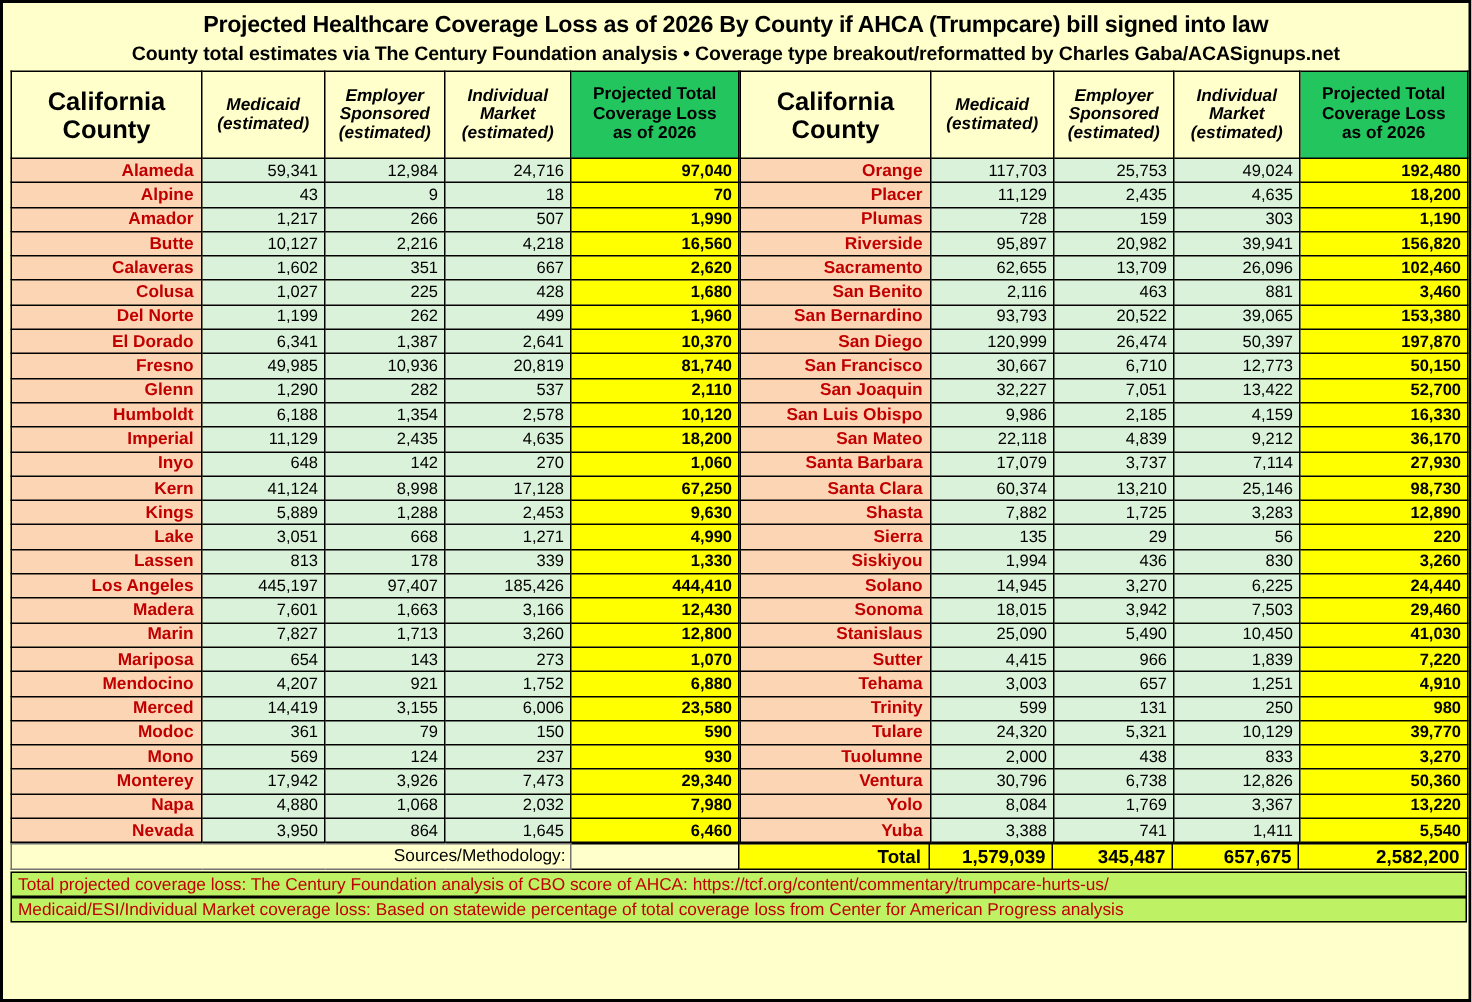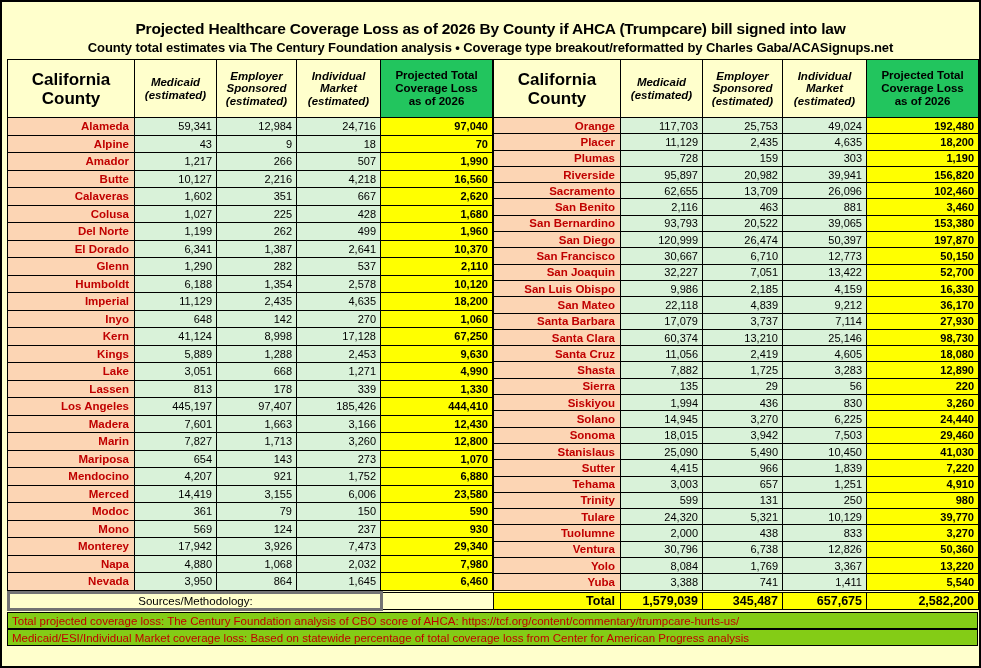--- a/index.html
+++ b/index.html
@@ -14,21 +14,21 @@
     box-sizing:border-box;
     border:2px solid #000;
     background:#ffffcc;
     padding:0;
   }
   .title-block{
     text-align:center;
     padding:6px 4px 4px 4px;
   }
   .title-main{
-    font-size:15.5px;font-weight:bold;color:#000;letter-spacing:-0.2px;margin-top:12px;
+    font-size:15.5px;font-weight:bold;color:#000;letter-spacing:-0.2px;
   }
   .title-sub{
     font-size:13px;font-weight:bold;color:#000;margin-top:2px;letter-spacing:-0.1px;
   }
   .tables-wrap{
     display:flex;
     padding:0 5px;
     gap:0;
   }
   table{
@@ -97,25 +97,25 @@
   col.c-esi{width:80px;}
   col.c-ind{width:84px;}
   col.c-tot{width:112px;}
 
   .footer{
     padding:0 5px 0 5px;
   }
   .footer table{width:971px;}
   .src-cell{
     background:#ffffcc;
-    text-align:center;
+    text-align:right;
     font-size:11.5px;
     padding-left:4px;
     height:17px;
-    border:3px solid #737373;
+    border:1px solid #737373;
     color:#000;
   }
   .blank-cell{background:#ffffcc;border:1px solid #000;}
   .tot-label{
     background:#ffff00;
     text-align:right;
     font-weight:bold;
     font-size:12.5px;
     padding-right:5px;
     color:#000;
@@ -125,21 +125,21 @@
     background:#ffff00;
     text-align:right;
     font-weight:bold;
     font-size:12.5px;
     padding-right:4px;
     color:#000;
     border:1px solid #000;
   }
   .note{
     border:1px solid #000;
-    background:#84cc16;
+    background:#bef264;
     color:#c00000;
     font-size:11.5px;
     padding:1px 4px;
     height:17px;
     line-height:15px;
     box-sizing:border-box;
     width:971px;
     margin:0 5px;
     overflow:hidden;
     white-space:nowrap;
@@ -244,20 +244,27 @@
             <td class="total">1,960</td>
           </tr>
           <tr>
             <td class="county">El Dorado</td>
             <td class="num">6,341</td>
             <td class="num">1,387</td>
             <td class="num">2,641</td>
             <td class="total">10,370</td>
           </tr>
           <tr>
+            <td class="county">Fresno</td>
+            <td class="num">49,985</td>
+            <td class="num">10,936</td>
+            <td class="num">20,819</td>
+            <td class="total">81,740</td>
+          </tr>
+          <tr>
             <td class="county">Glenn</td>
             <td class="num">1,290</td>
             <td class="num">282</td>
             <td class="num">537</td>
             <td class="total">2,110</td>
           </tr>
           <tr>
             <td class="county">Humboldt</td>
             <td class="num">6,188</td>
             <td class="num">1,354</td>
@@ -512,27 +519,20 @@
             <td class="num">3,737</td>
             <td class="num">7,114</td>
             <td class="total">27,930</td>
           </tr>
           <tr>
             <td class="county">Santa Clara</td>
             <td class="num">60,374</td>
             <td class="num">13,210</td>
             <td class="num">25,146</td>
             <td class="total">98,730</td>
-          </tr>
-          <tr>
-            <td class="county">Santa Cruz</td>
-            <td class="num">11,056</td>
-            <td class="num">2,419</td>
-            <td class="num">4,605</td>
-            <td class="total">18,080</td>
           </tr>
           <tr>
             <td class="county">Shasta</td>
             <td class="num">7,882</td>
             <td class="num">1,725</td>
             <td class="num">3,283</td>
             <td class="total">12,890</td>
           </tr>
           <tr>
             <td class="county">Sierra</td>

